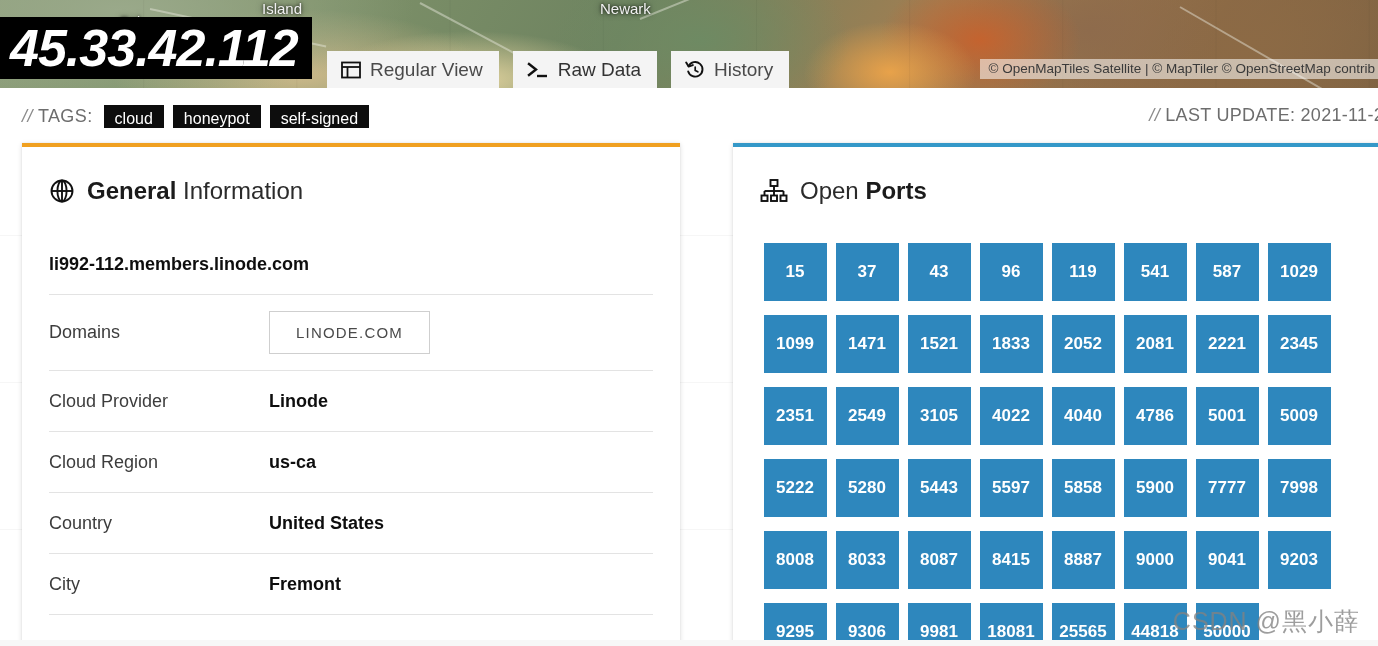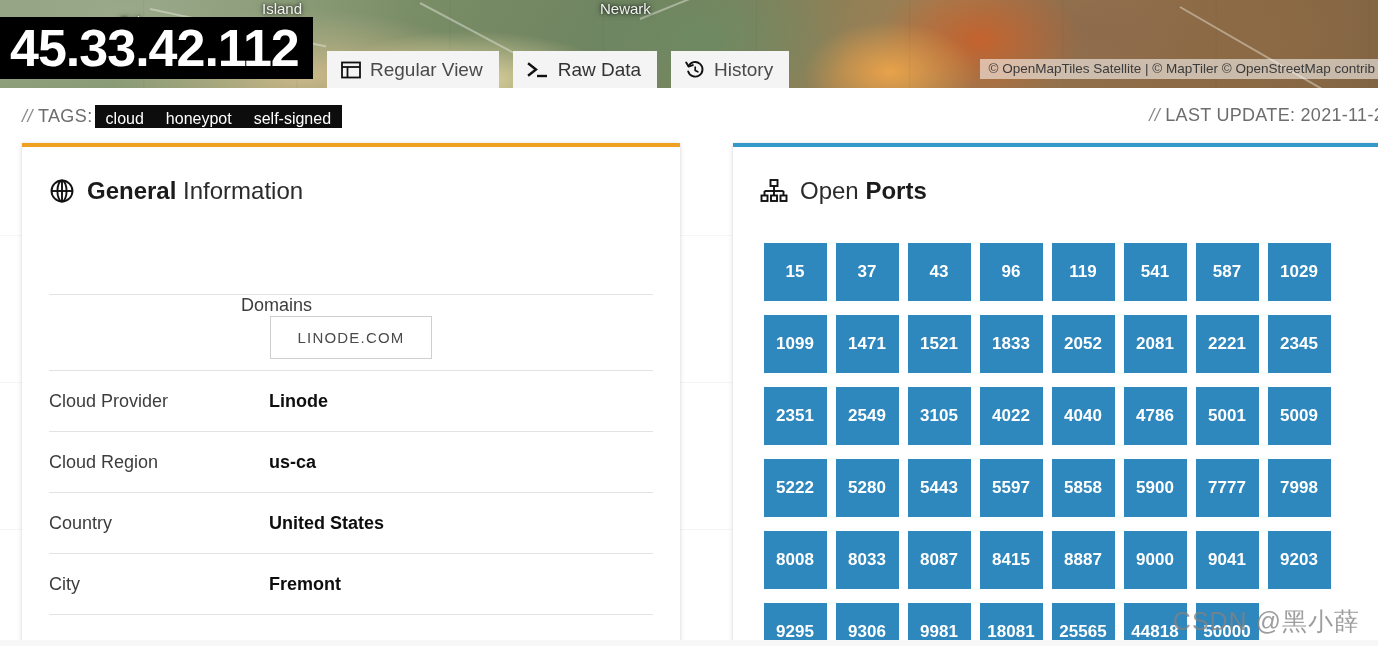--- a/index.html
+++ b/index.html
@@ -64,20 +64,21 @@
     background: #000000;
     color: #ffffff;
     font-size: 52px;
     font-weight: bold;
     letter-spacing: -1px;
     line-height: 62px;
     padding: 0 14px 2px 10px;
     height: 62px;
     z-index: 6;
     white-space: nowrap;
+    font-style: italic;
   }
 
   
   .tabs {
     position: absolute;
     left: 327px;
     top: 51px;
     height: 37px;
     display: flex;
     align-items: flex-end;
@@ -121,20 +122,21 @@
     height: 55px;
     background: #ffffff;
     z-index: 3;
   }
   .tags {
     position: absolute;
     left: 22px;
     top: 14px;
     display: flex;
     align-items: center;
+    gap: 9px;
     height: 28px;
   }
   .tags-label {
     color: #6d6d6d;
     font-size: 18px;
     letter-spacing: 0.4px;
     margin-right: 2px;
     white-space: nowrap;
   }
   .tags-label .slashes { font-style: italic; color: #8a8a8a; }
@@ -236,21 +238,21 @@
   .domain-chip {
     display: inline-block;
     border: 1px solid #cfcfcf;
     background: #ffffff;
     color: #4a4a4a;
     font-size: 15px;
     letter-spacing: 1.2px;
     padding: 12px 26px;
     cursor: pointer;
   }
-  .row-domains { min-height: 76px; flex-direction: column; }
+  .row-domains { min-height: 76px; }
 
   
   .ports-grid {
     margin: 31px 0 0 26px;
     display: grid;
     grid-template-columns: repeat(8, 72px);
     gap: 0 0;
     column-gap: 0;
   }
   .ports-grid { grid-auto-rows: 72px; }
@@ -388,20 +390,21 @@
           </svg>
         </span>
         <span>
           <b class="hstrong">General</b><span class="hlight">&nbsp;</span><span class="hlight">Information</span>
         </span>
       </div>
 
       <div class="info-rows">
 
         <div class="info-row">
+          <div class="info-val">li992-112.members.linode.com</div>
         </div>
 
         <div class="info-row row-domains">
           <div class="info-key">Domains</div>
           <div class="domain-chip">LINODE.COM</div>
         </div>
 
         <div class="info-row">
           <div class="info-key">Cloud Provider</div>
           <div class="info-val">Linode</div>

